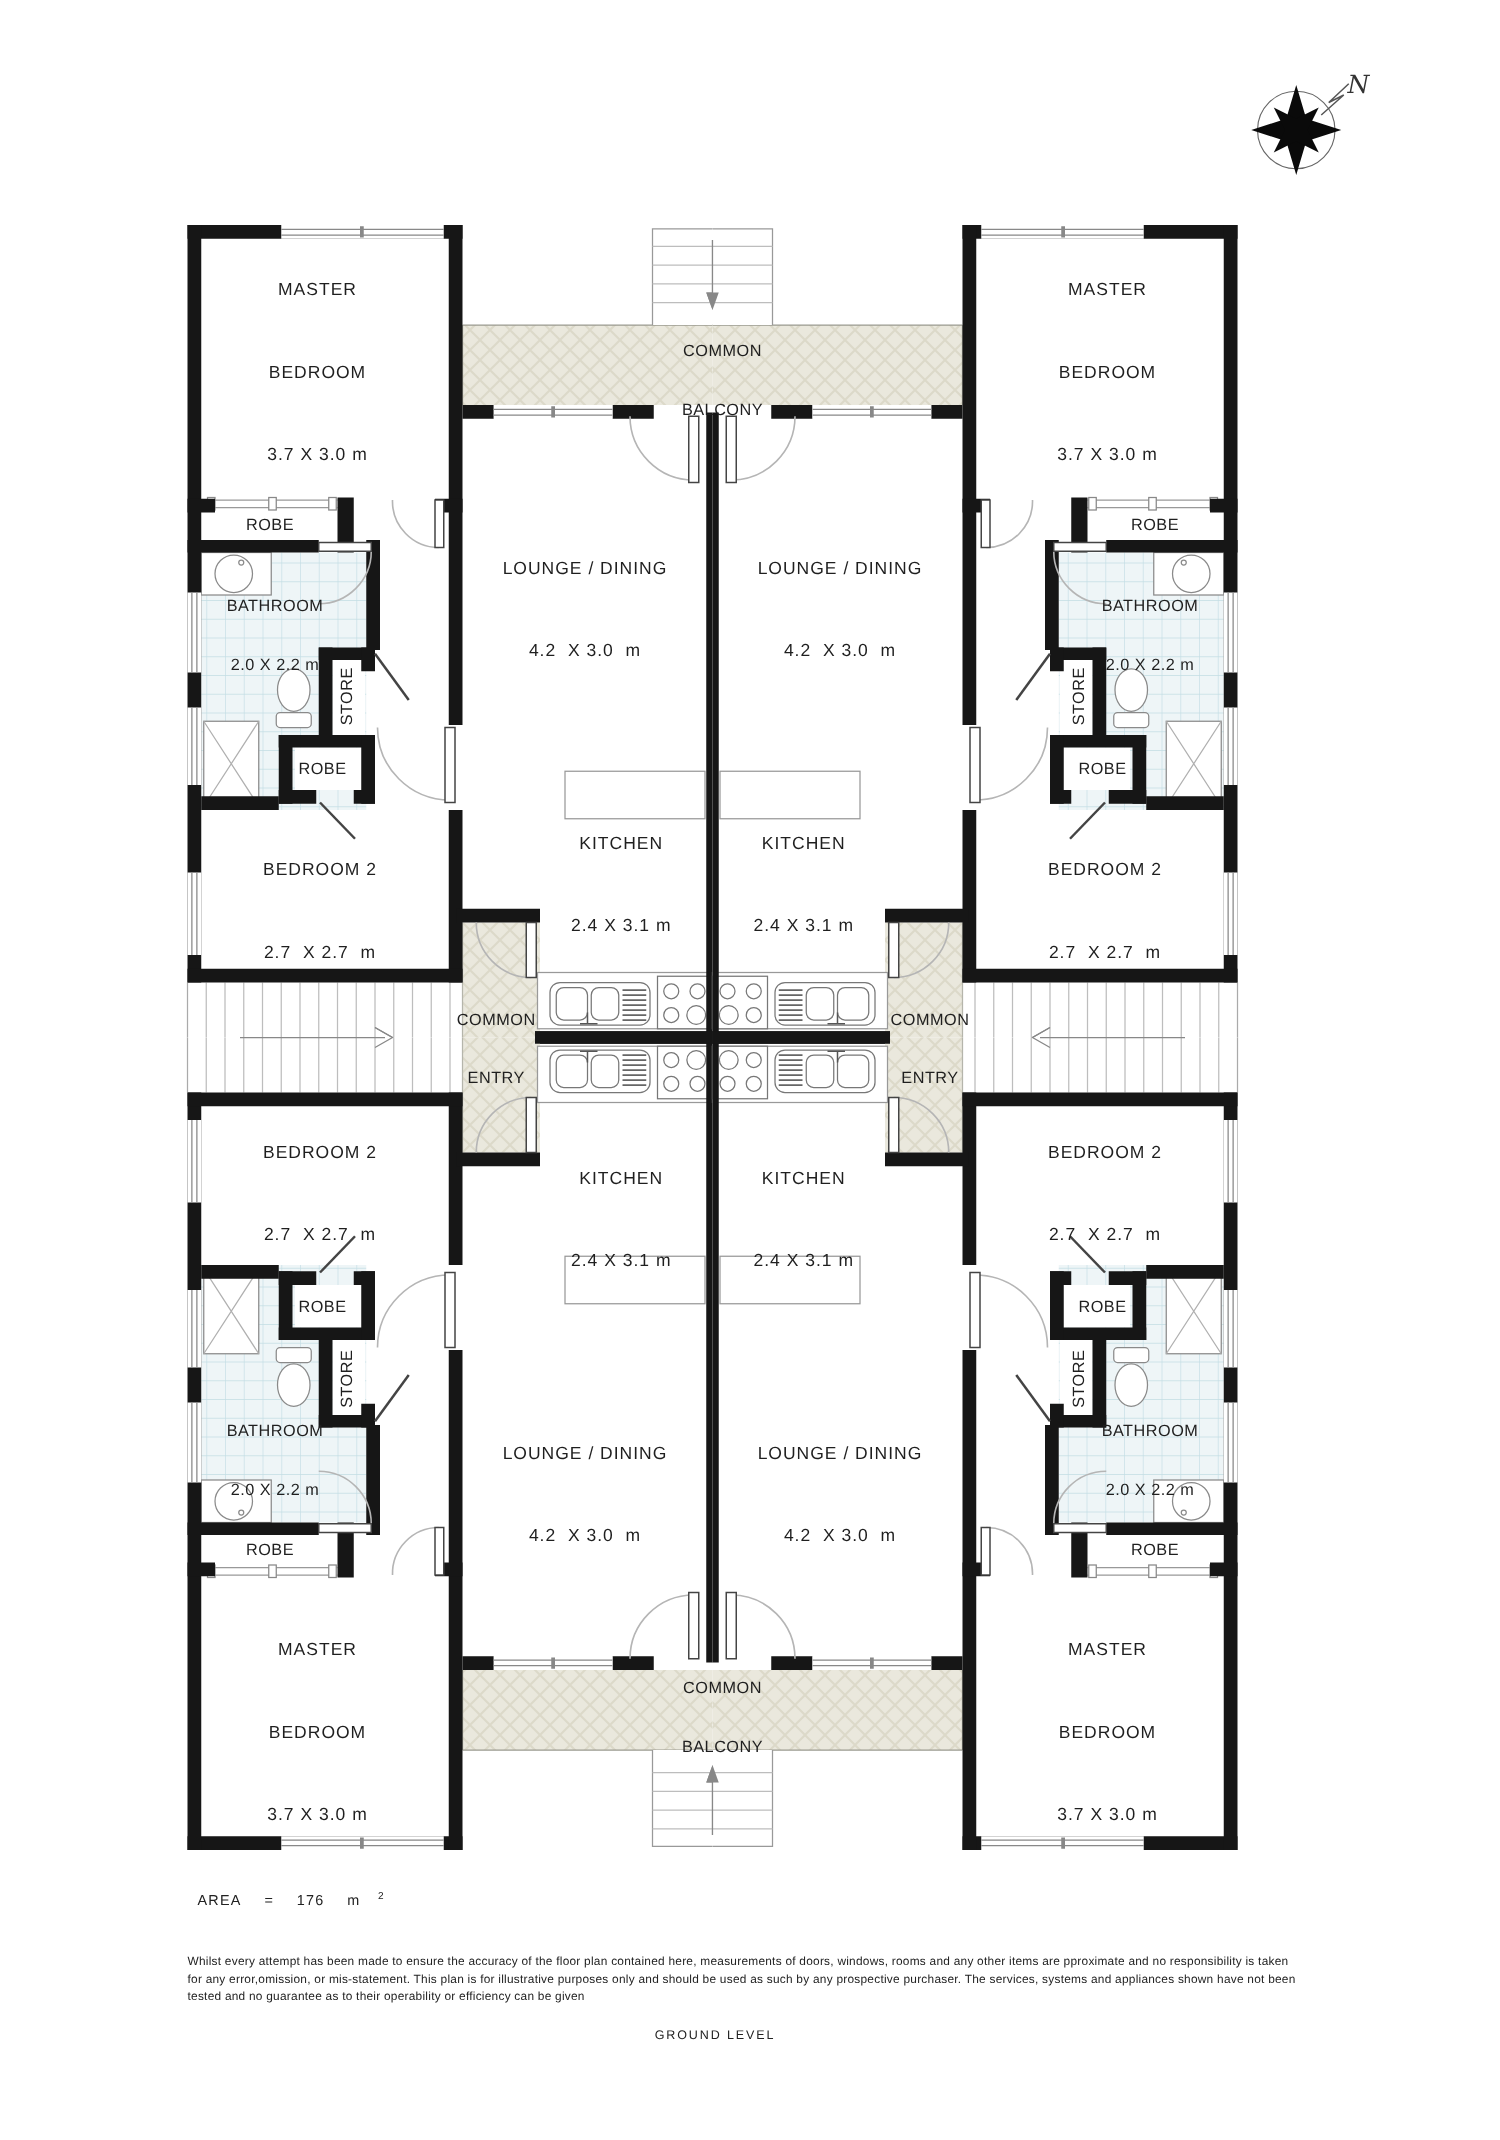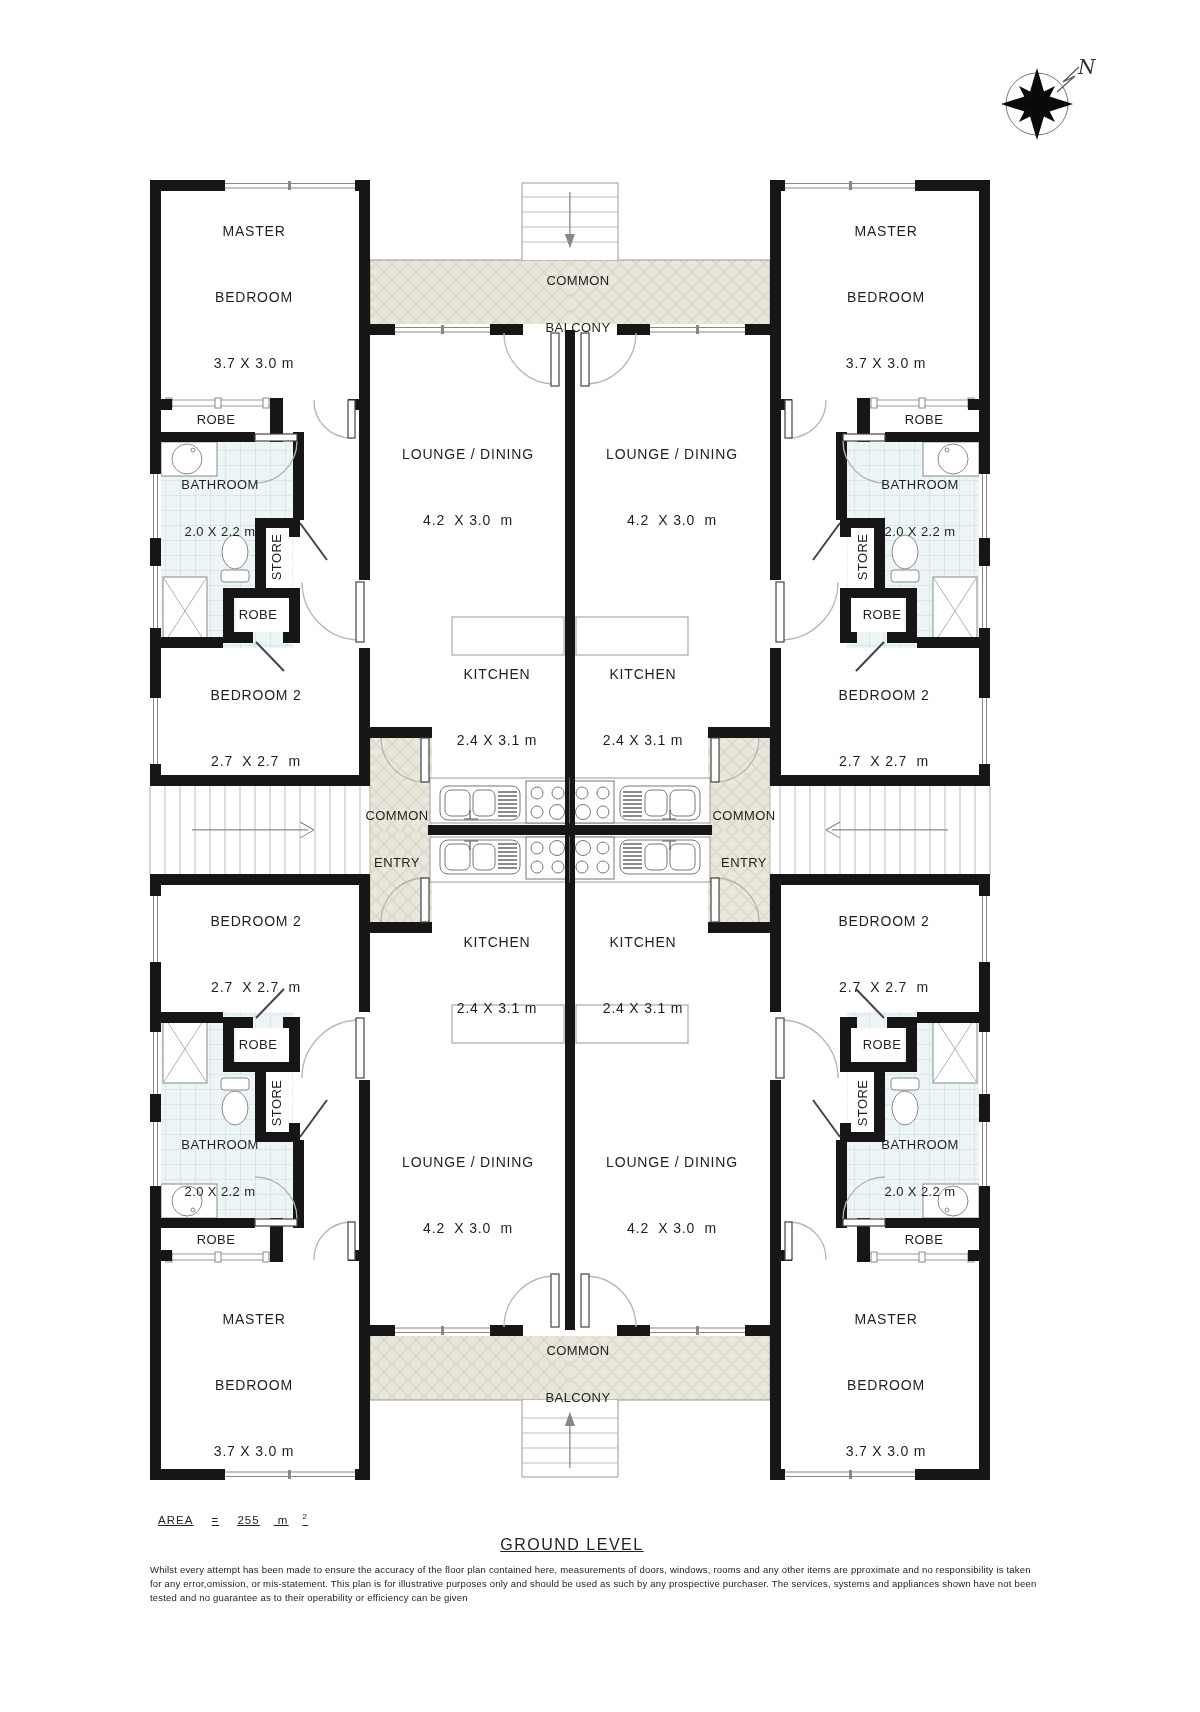--- a/index.html
+++ b/index.html
@@ -4,24 +4,24 @@
 <style>
   html,body{margin:0;padding:0;background:#fff;}
   .canvas{position:relative;width:1200px;height:1712px;background:#ffffff;overflow:hidden;
           font-family:"Liberation Sans",sans-serif;}
   svg.plan{position:absolute;left:0;top:0;}
   .lbl{position:absolute;transform:translate(-50%,-50%);text-align:center;color:#1f1f1f;
        font-size:14px;line-height:22px;letter-spacing:.8px;white-space:pre;}
   .lbl.sm{font-size:13px;line-height:15.5px;letter-spacing:.4px;}
   .lbl.rot{transform:translate(-50%,-50%) rotate(-90deg);}
   .area-line{position:absolute;left:158px;top:1512px;font-size:11.5px;letter-spacing:1px;color:#222;}
-  .area-line span{margin-right:14px;text-decoration:underline;}
+  .area-line span{margin-right:14px;}
   .area-line sup{font-size:8px;}
-  .level{position:absolute;left:572px;top:1536px;transform:translateX(-50%);font-size:16px;
-         letter-spacing:1.5px;color:#222;text-decoration:underline;}
+  .level{position:absolute;left:572px;top:1623px;transform:translateX(-50%);font-size:10px;
+         letter-spacing:1.5px;color:#222;}
   .disclaimer{position:absolute;left:150px;top:1563px;width:890px;font-size:9.5px;line-height:1.45;
               letter-spacing:.2px;color:#222;}
 </style>
 </head>
 <body>
 
 <div class="canvas">
 
 <svg class="plan" width="1200" height="1712" viewBox="0 0 1200 1712">
   <defs>
@@ -268,18 +268,18 @@
   <div>ENTRY</div>
 </div>
 <div class="lbl sm" style="left:744px;top:831px">
   <div>COMMON</div>
   <div>ENTRY</div>
 </div>
 
 <div class="area-line">
   <span>AREA</span>
   <span>=</span>
-  <span><span>255</span>&nbsp;<span>m</span><sup>2</sup></span>
+  <span><span>176</span>&nbsp;<span>m</span><sup>2</sup></span>
 </div>
 <div class="level">GROUND LEVEL</div>
 <div class="disclaimer">Whilst every attempt has been made to ensure the accuracy of the floor plan contained here, measurements of doors, windows, rooms and any other items are pproximate and no responsibility is taken for any error,omission, or mis-statement. This plan is for illustrative purposes only and should be used as such by any prospective purchaser. The services, systems and appliances shown have not been tested and no guarantee as to their operability or efficiency can be given</div>
 
 </div>
 
 </body></html>

